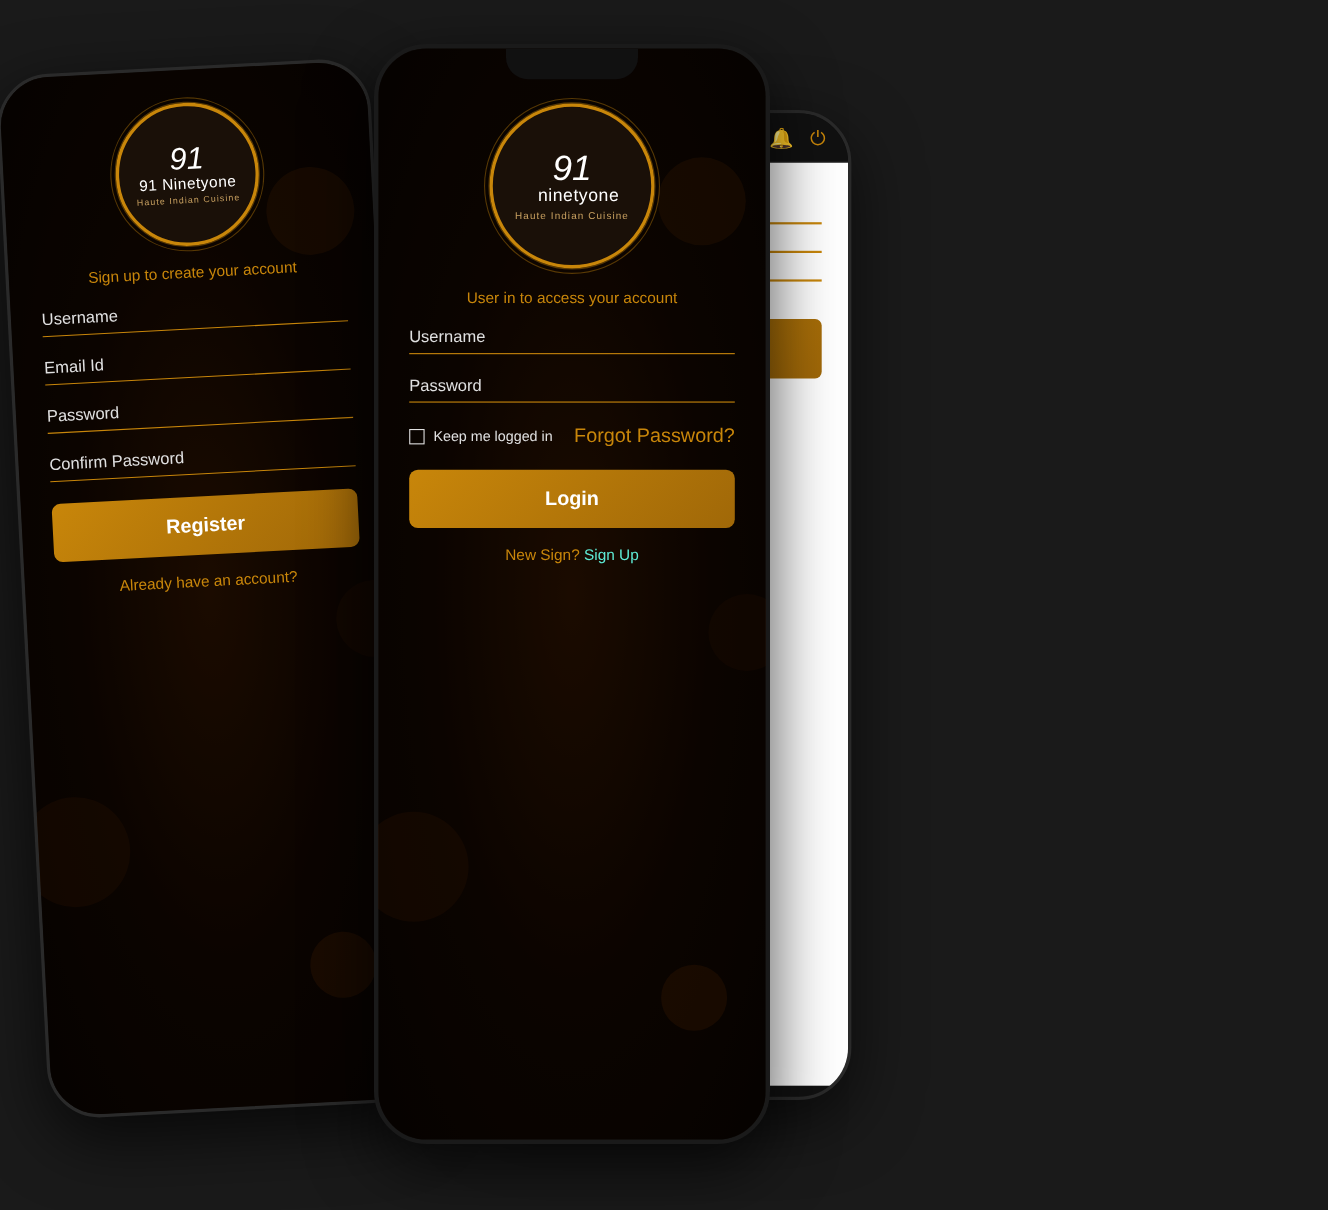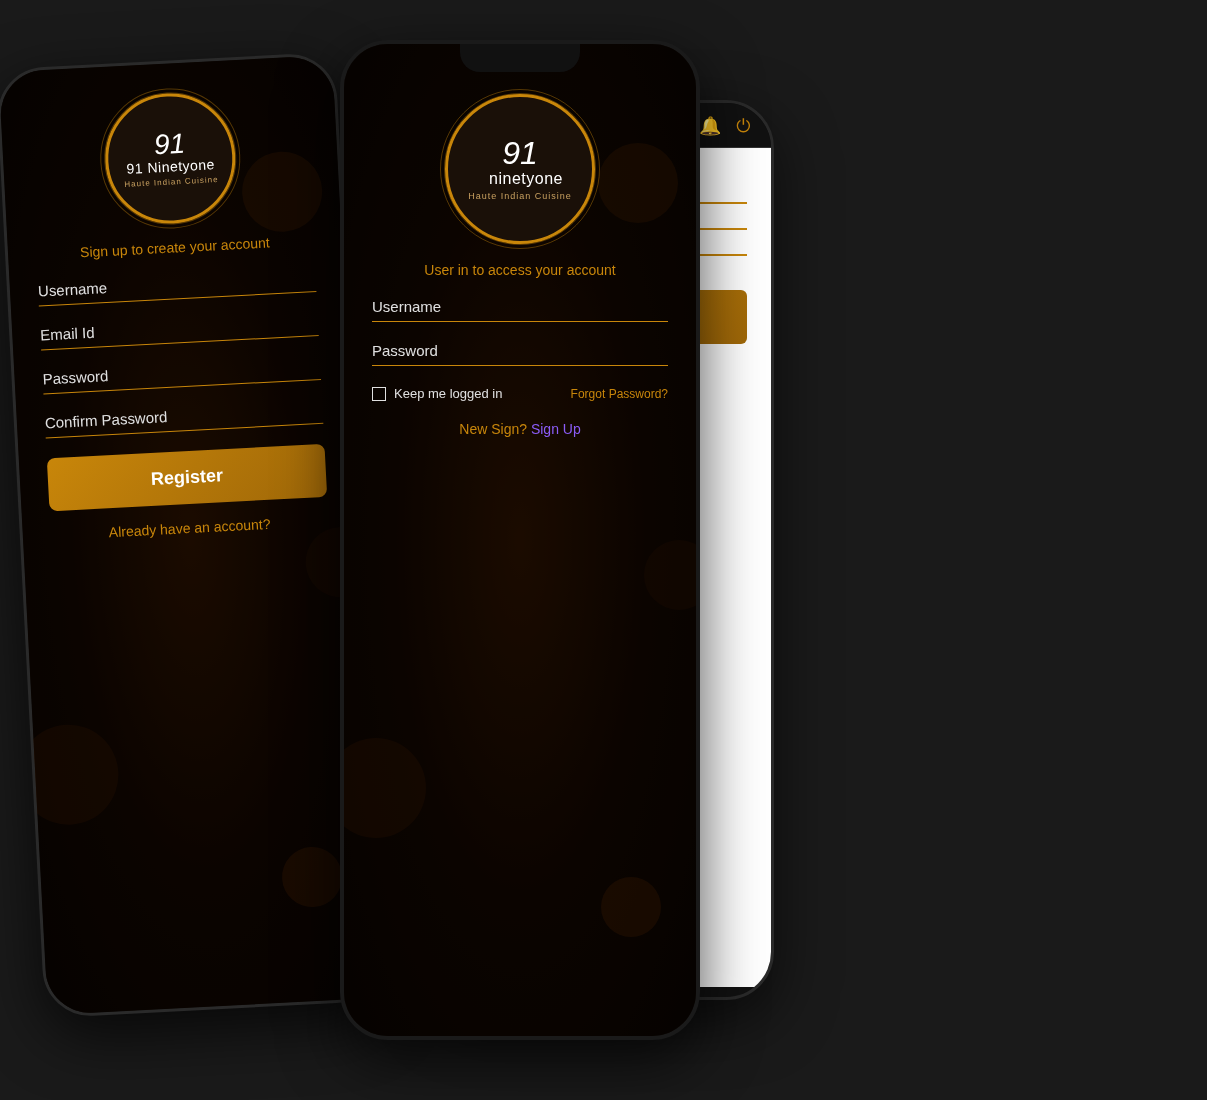--- a/index.html
+++ b/index.html
@@ -153,21 +153,21 @@
       background: transparent;
     }
 
     .checkbox-label {
       color: #e0e0e0;
       font-size: 13px;
     }
 
     .forgot-link {
       color: #c8860a;
-      font-size: 12px;
+      font-size: 18px;
       text-decoration: none;
     }
 
     
     .action-button {
       width: 100%;
       padding: 16px;
       background: linear-gradient(135deg, #c8860a, #a06808);
       border: none;
       border-radius: 8px;
@@ -393,23 +393,24 @@
       </div>
 
       <div class="checkbox-row">
         <div class="checkbox-left">
           <div class="checkbox-box"></div>
           <span class="checkbox-label">Keep me logged in</span>
         </div>
         <a class="forgot-link" href="#">Forgot Password?</a>
       </div>
 
+      <button class="action-button">Login</button>
 
       <div class="bottom-link">
-        <span>New Sign?</span> <span style="color:#8b5cf6;">Sign Up</span>
+        <span>New Sign?</span> <span style="color:#5eead4;">Sign Up</span>
       </div>
     </div>
   </div>
 </div>
 
 <div class="phone-3">
 
   <div class="phone-3-top">
     <span class="phone-3-title">Reset Password</span>
     <div class="phone-3-icons">

